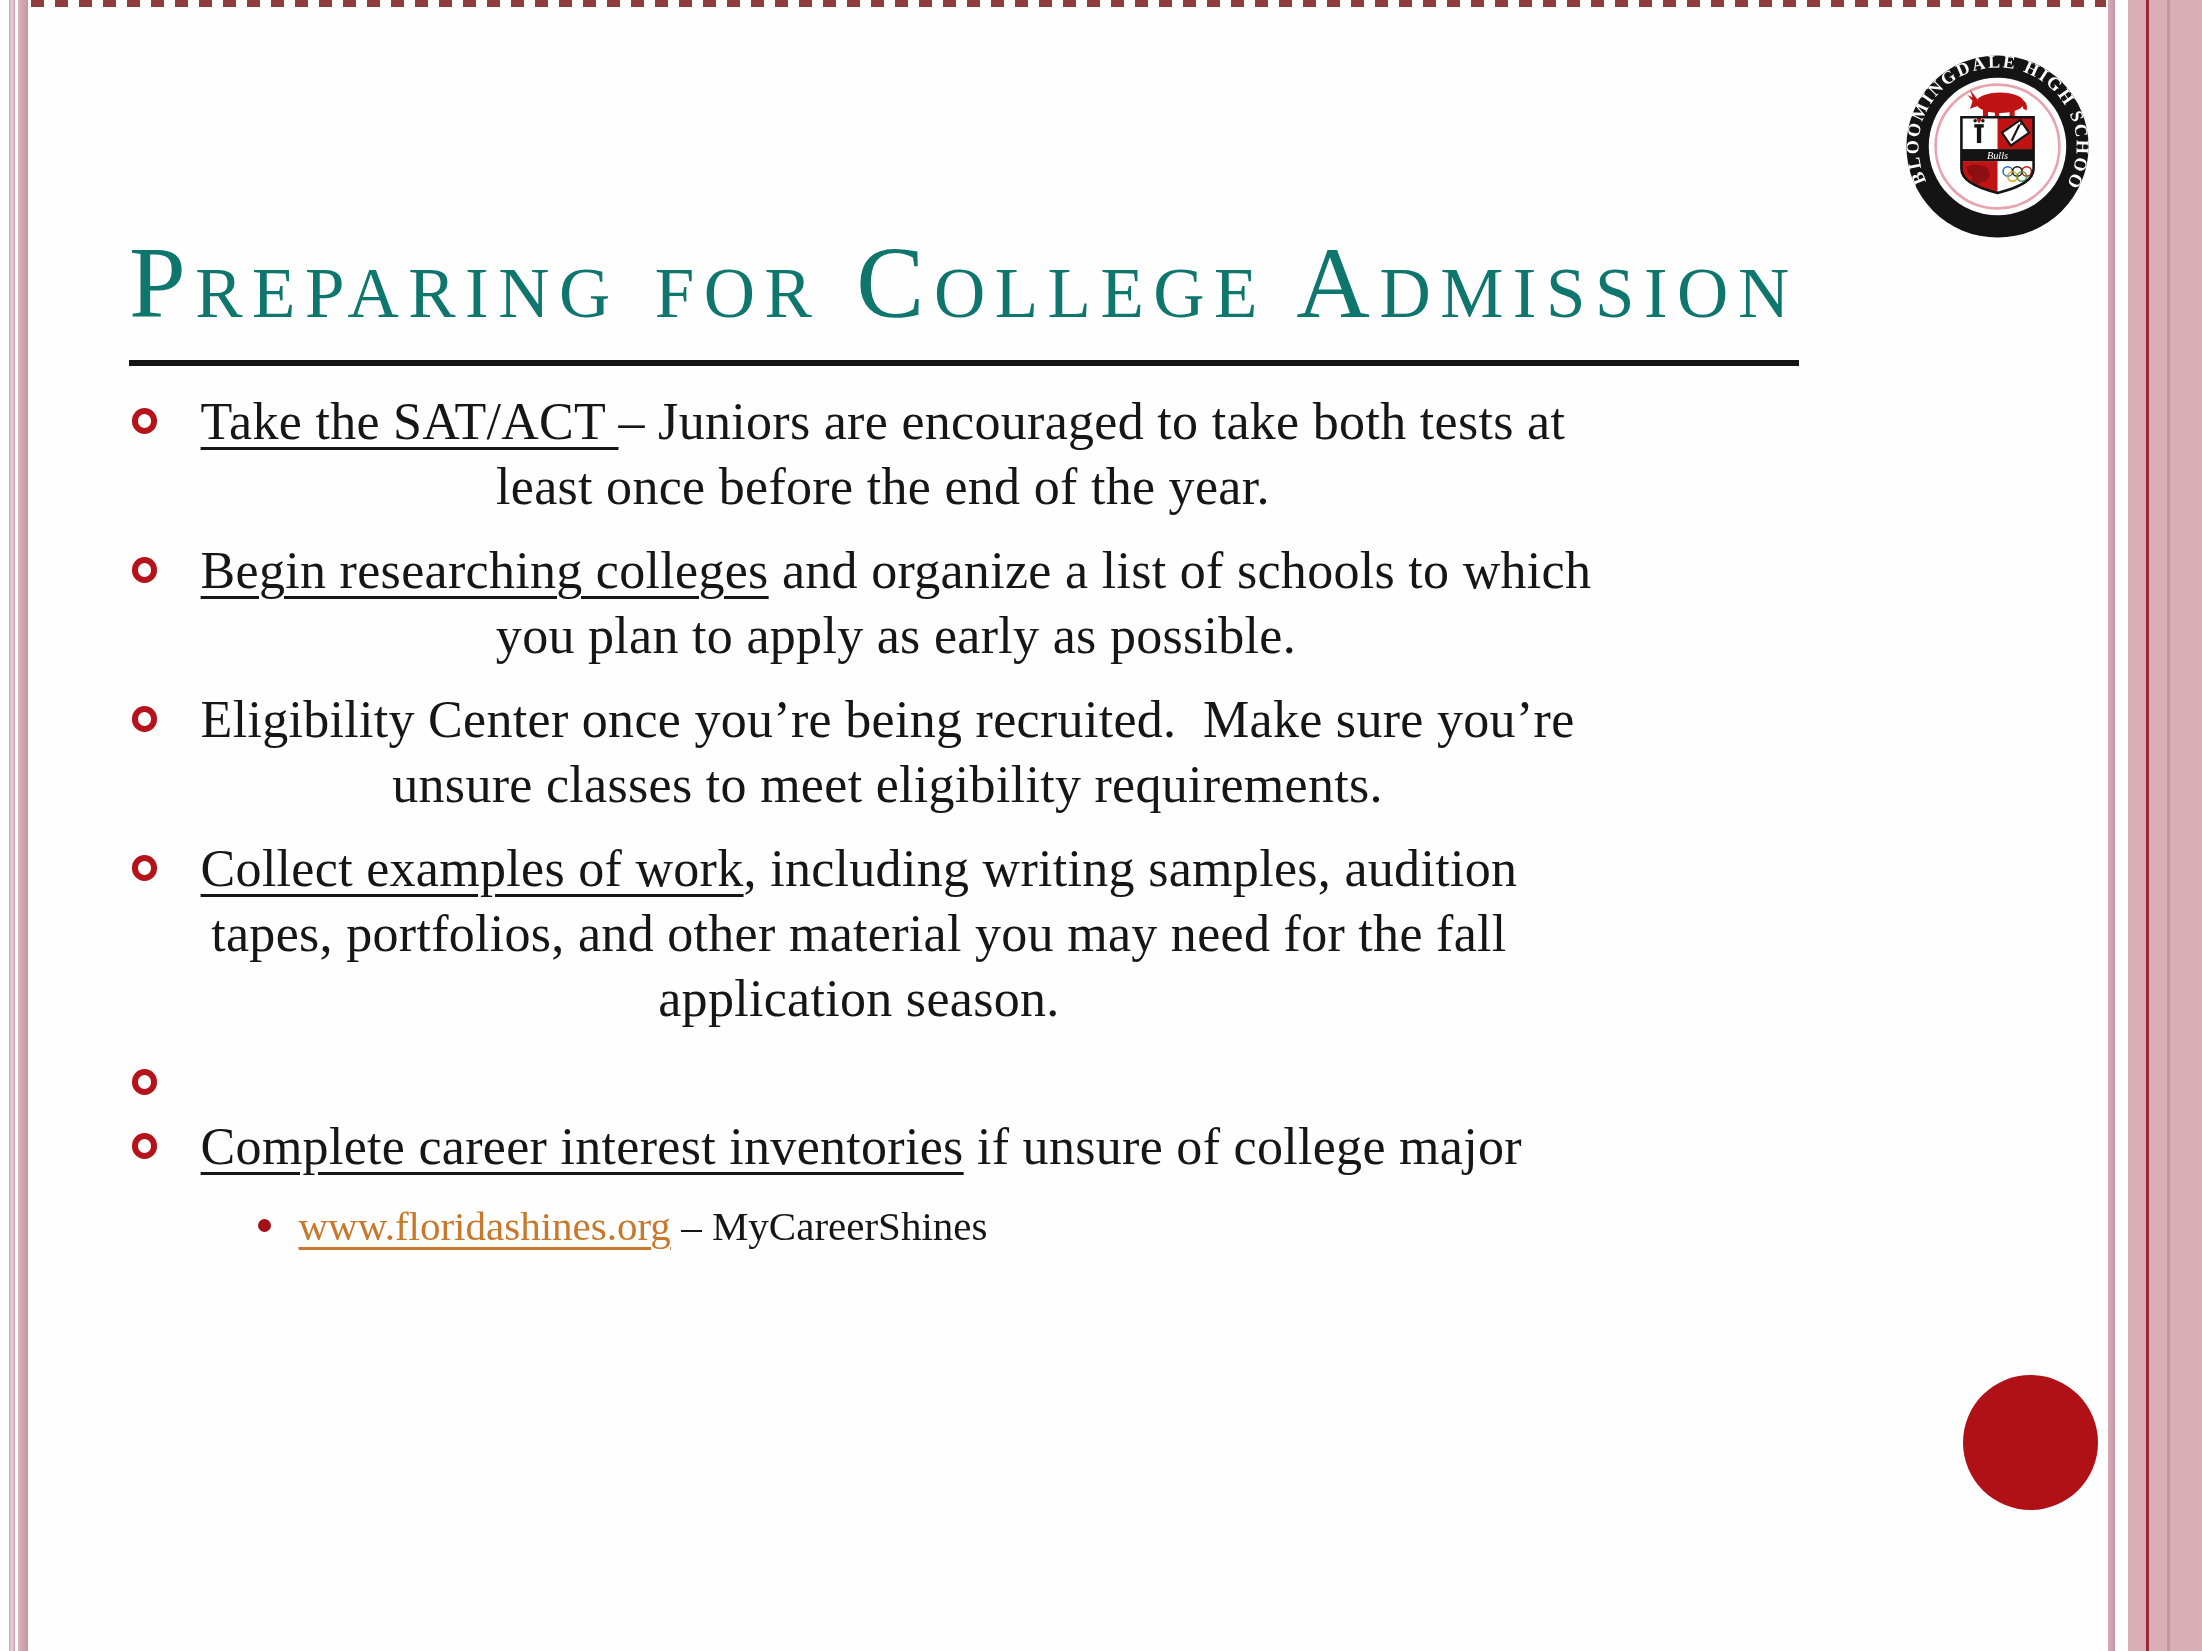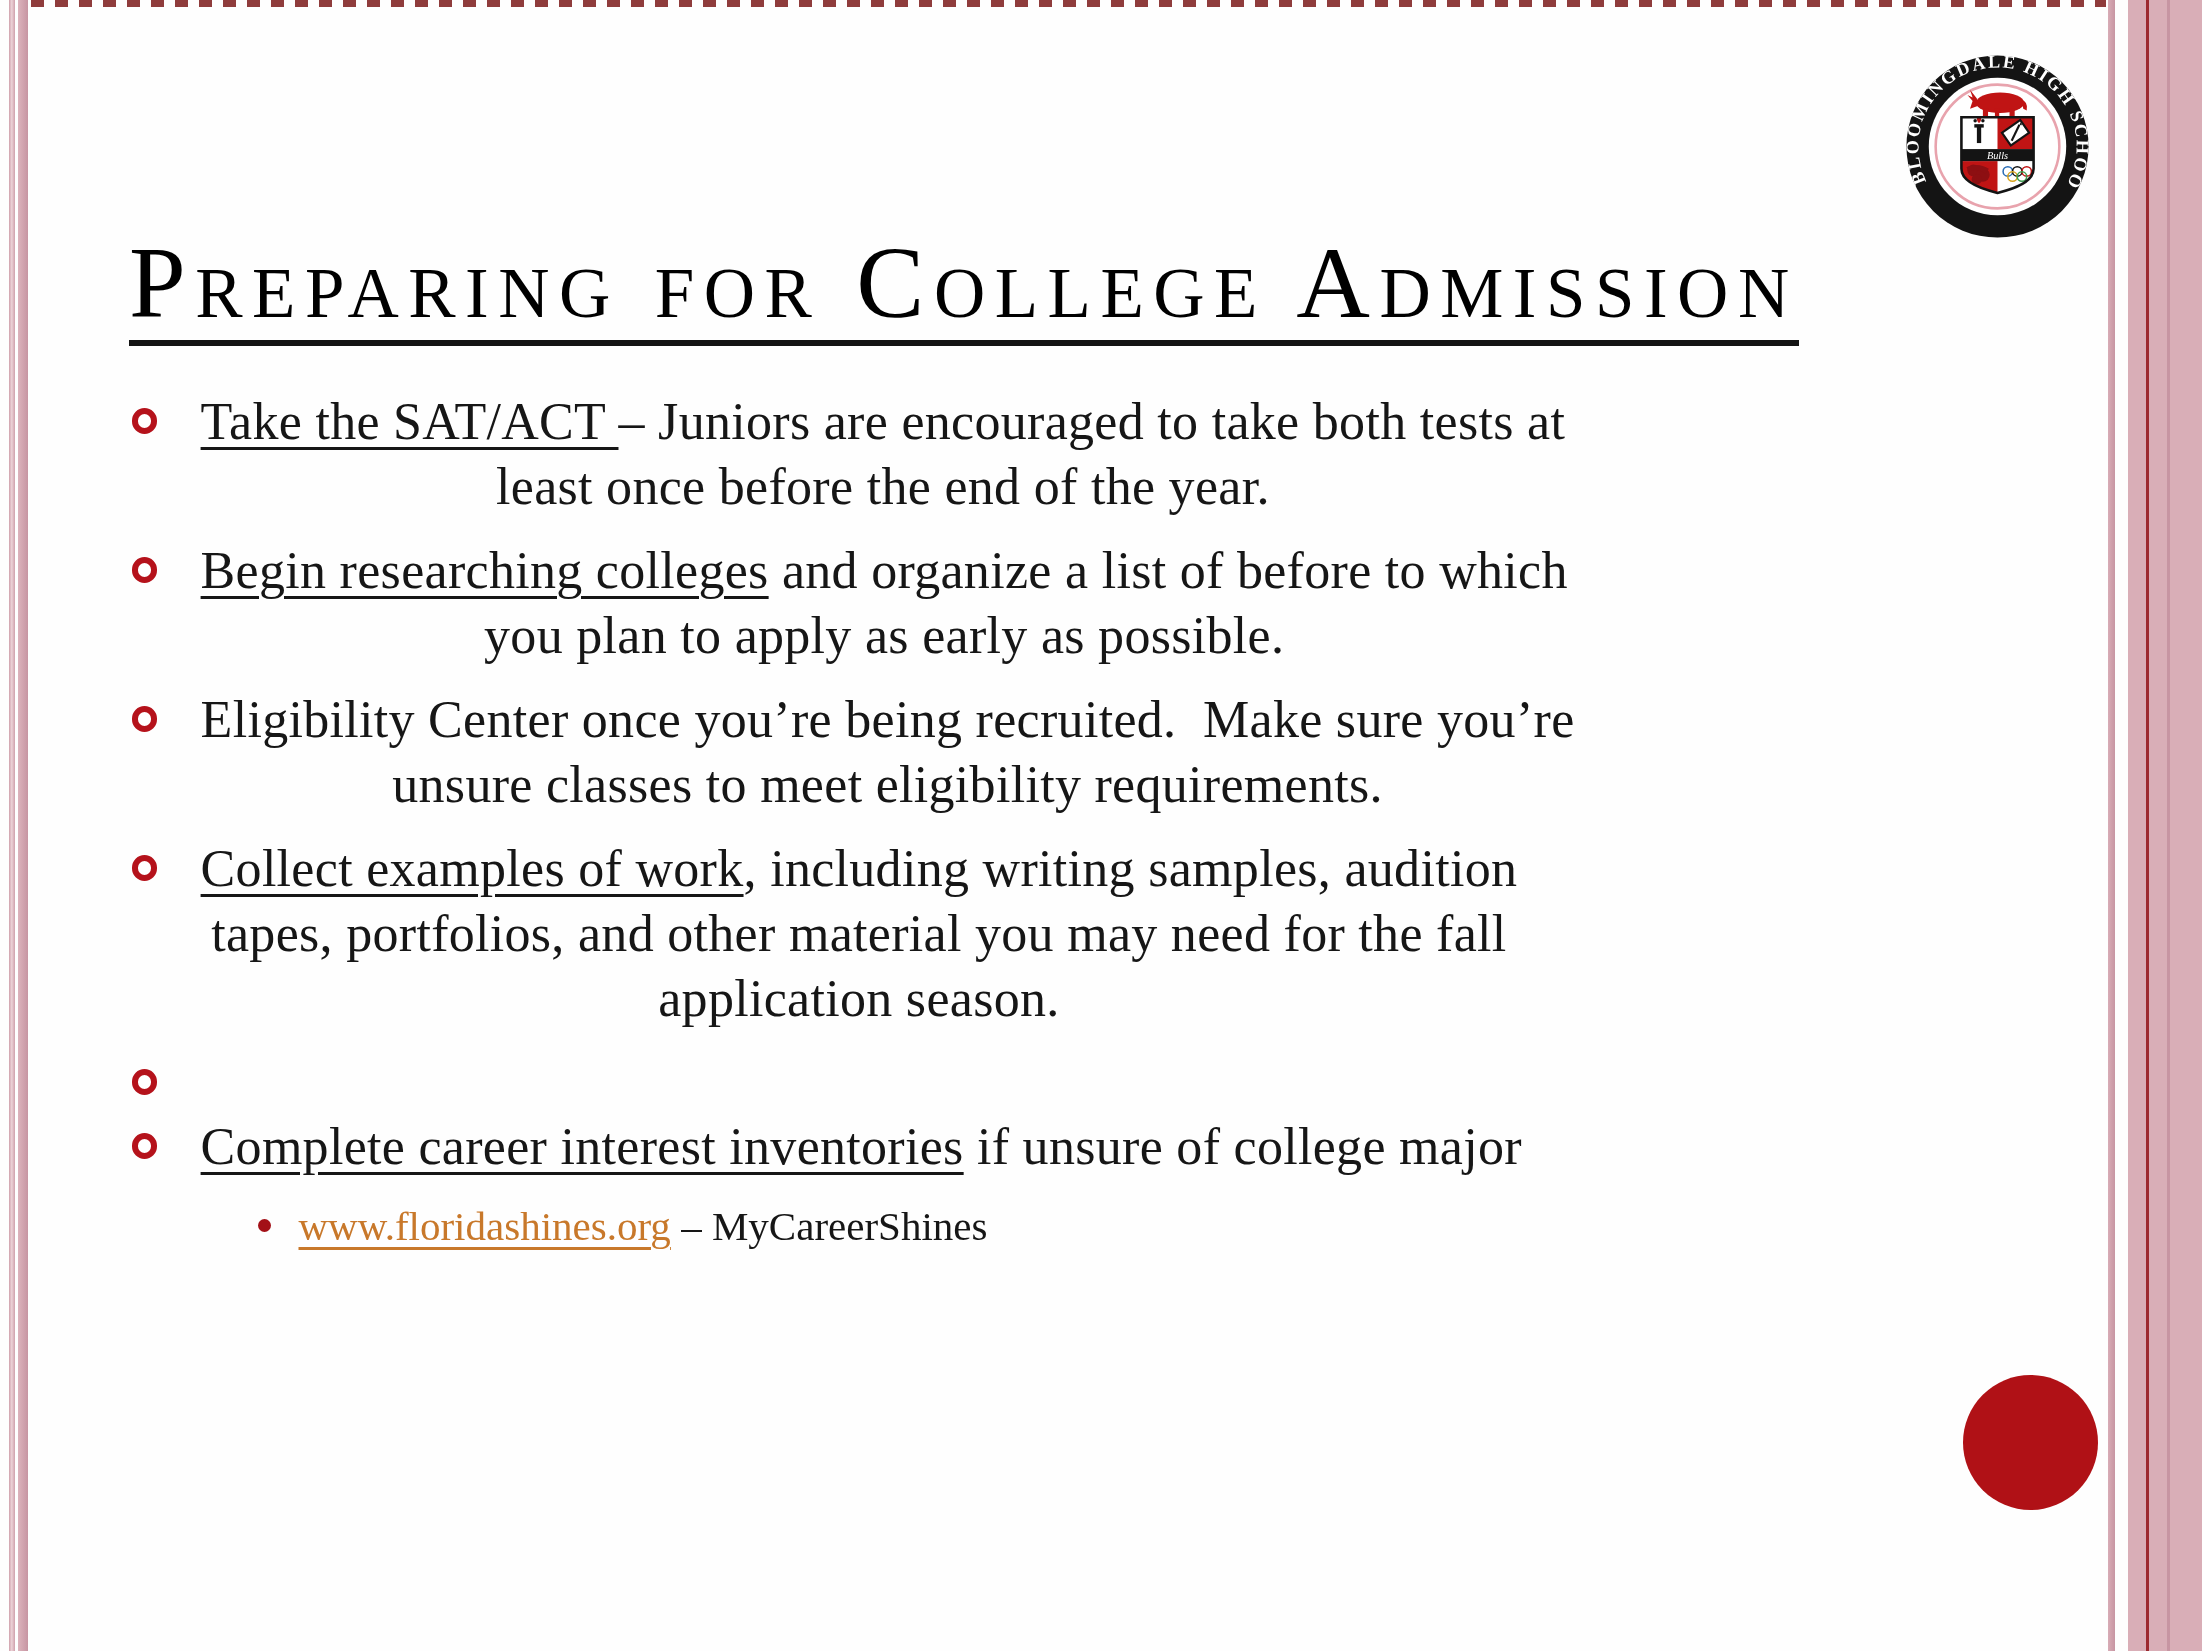--- a/index.html
+++ b/index.html
@@ -18,22 +18,22 @@
   .stripe-left-2{left:18px;width:9.5px;background:linear-gradient(90deg,#dcb3bc,#c795a2);}
   .stripe-right-thin{left:2108px;width:6.9px;background:linear-gradient(90deg,#d8acb6,#c795a2);}
   .band-right{position:absolute;left:2128px;top:0;width:75px;height:1652px;background:#d9aeb7;}
   .band-right .redline{position:absolute;left:18px;top:0;width:3.4px;height:100%;background:#9c2a30;}
   .band-right .darkline{position:absolute;left:39px;top:0;width:3.4px;height:100%;background:#c795a2;}
 
   
   .title{
     position:absolute;left:129px;top:231px;
     font-variant:small-caps;font-size:102px;line-height:1.02;letter-spacing:9.5px;
-    color:#000000;white-space:nowrap;
-    border-bottom:6px solid #141414;padding-bottom:5px;
+    color:#0f766e;white-space:nowrap;
+    border-bottom:6px solid #141414;padding-bottom:25px;
   }
 
   
   .bullets{position:absolute;left:129px;top:389px;width:1944px;}
   .bullet{display:flex;margin-bottom:19px;}
   .marker{flex:0 0 69px;padding-left:2.6px;}
   .ring{display:block;width:13.8px;height:13.8px;border:6.9px solid #b5121b;border-radius:50%;margin-top:19px;background:#fff;}
   .lines{font-size:52px;line-height:65px;color:#161616;letter-spacing:0.3px;text-align:center;}
   .line{white-space:pre;}
   .useg{text-decoration:underline;text-decoration-thickness:3.4px;text-underline-offset:7.7px;}
@@ -139,21 +139,21 @@
       <div class="lines">
         <div class="line"><span class="useg">Take the SAT/ACT </span><span class="seg">– Juniors are encouraged to take both tests at</span></div>
         <div class="line"><span class="seg">least once before the end of the year.</span></div>
       </div>
     </div>
     <div class="bullet">
       <div class="marker">
         <span class="ring"></span>
       </div>
       <div class="lines">
-        <div class="line"><span class="useg">Begin researching colleges</span><span class="seg"> and organize a list of before to which</span></div>
+        <div class="line"><span class="useg">Begin researching colleges</span><span class="seg"> and organize a list of schools to which</span></div>
         <div class="line"><span class="seg">you plan to apply as early as possible.</span></div>
       </div>
     </div>
     <div class="bullet">
       <div class="marker">
         <span class="ring"></span>
       </div>
       <div class="lines">
         <div class="line"><span class="seg">Eligibility Center once you’re being recruited.  Make sure you’re</span></div>
         <div class="line"><span class="seg">unsure classes to meet eligibility requirements.</span></div>

